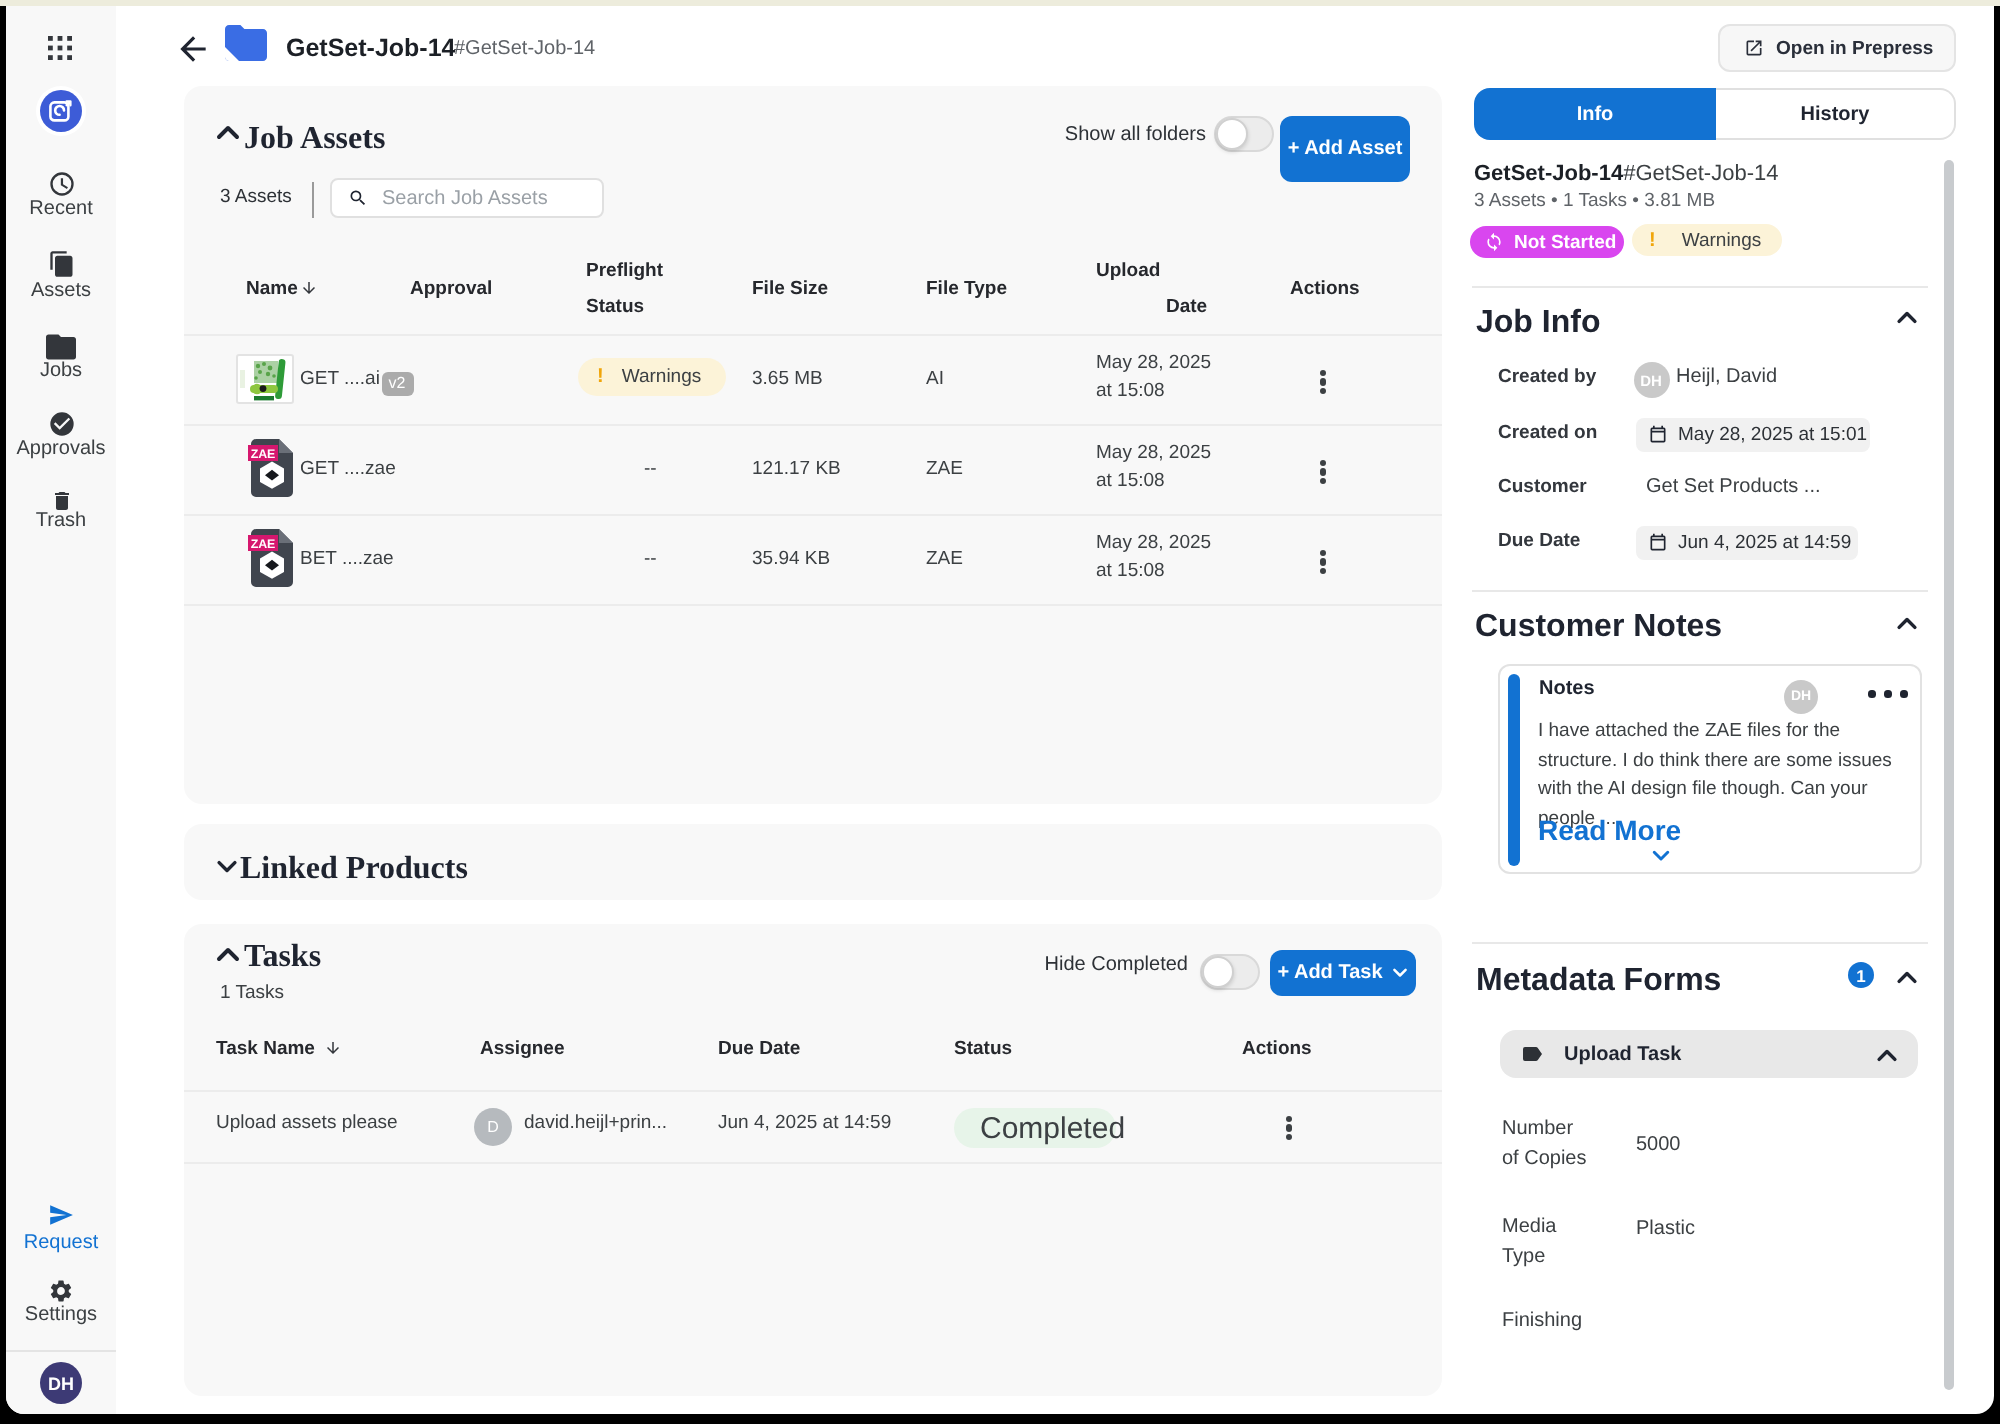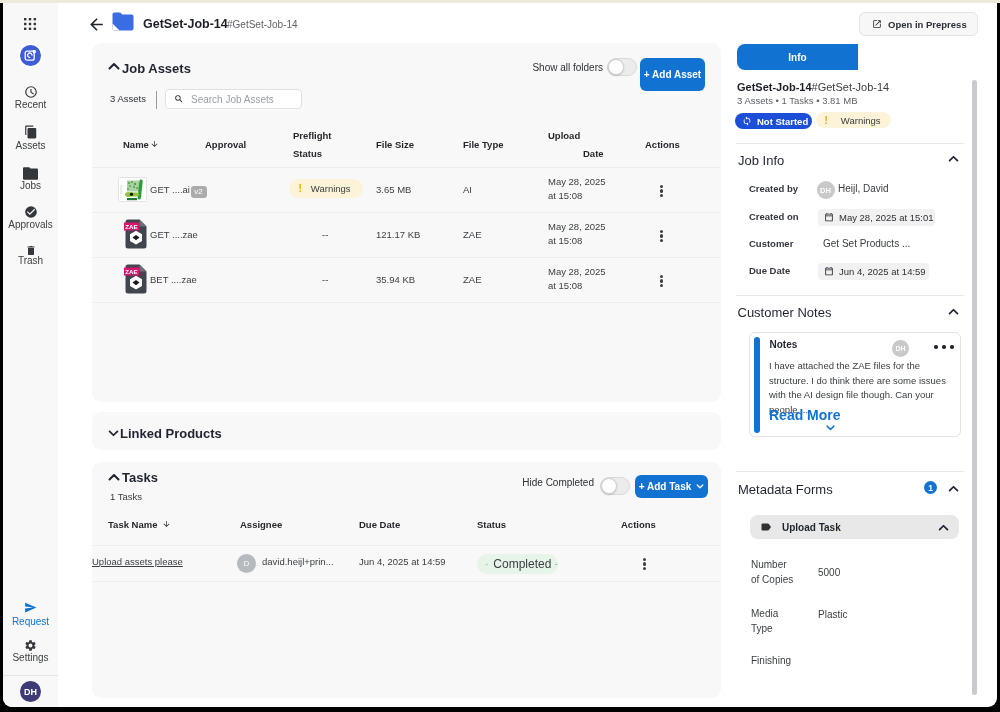--- a/index.html
+++ b/index.html
@@ -5,29 +5,29 @@
 * { margin:0; padding:0; box-sizing:border-box; }
 html,body { width:1000px; height:712px; background:#000; overflow:hidden; }
 body { font-family:"Liberation Sans", sans-serif; }
 span,div { white-space:nowrap; }
 #topstrip { position:absolute; left:0; top:0; width:1000px; height:3px; background:#edecdc; }
 #app { position:absolute; left:3px; top:3px; width:994px; height:704px; background:#fff; border-radius:0 0 9px 9px; overflow:hidden; }
 #sidebar { position:absolute; left:0; top:0; width:55px; height:704px; background:#f8f8f8; }
 .abs { position:absolute; }
 .sideitem { position:absolute; width:55px; text-align:center; color:#3c4043; font-size:10px; }
 .panel { position:absolute; left:89px; width:629px; background:#f8f8f8; border-radius:9px; }
-.ptitle { position:absolute; font-weight:bold; font-size:13px; color:#1f2430; }
+.ptitle { position:absolute; font-weight:bold; font-size:16px; color:#1f2430;font-family:Liberation Serif, serif; }
 .btn-blue { background:#1272d2; color:#fff; font-weight:bold; border-radius:6px; display:flex; align-items:center; justify-content:center; font-size:10px; }
 .toggle { position:absolute; width:30px; height:18px; border-radius:9px; background:#ececec; border:1px solid #d9d9d9; }
 .toggle .knob { position:absolute; left:0px; top:0px; width:16px; height:16px; border-radius:50%; background:#fff; border:1px solid #d0d0d0; box-shadow:0 1px 2px rgba(0,0,0,0.15); }
 .th { position:absolute; font-size:9.5px; font-weight:bold; color:#26282d; }
 .td { position:absolute; font-size:9.5px; color:#3c4043; }
 .sep { position:absolute; left:0; width:629px; height:1px; background:#ececec; }
 .kebab span { display:block; width:3.2px; height:3.2px; border-radius:50%; background:#3c4043; margin:1.6px auto; }
-.rsec-title { position:absolute; font-weight:normal; font-size:13px; color:#1f2430; }
+.rsec-title { position:absolute; font-weight:bold; font-size:16px; color:#1f2430; }
 .rlabel { position:absolute; font-size:9.5px; color:#33373d; font-weight:bold; }
 .rvalue { position:absolute; font-size:10px; color:#3c4043; }
 .rdivider { position:absolute; left:733px; width:228px; height:1px; background:#e8e8e8; }
 .datepill { position:absolute; background:#f1f1f1; border-radius:4px; display:flex; align-items:center; font-size:9.5px; color:#2d3136; padding-left:6px; }
 .chev { stroke:#1f2430; stroke-width:2; fill:none; stroke-linecap:round; stroke-linejoin:round; }
 </style>
 </head>
 <body>
 <div id="topstrip"></div>
 <div id="app">
@@ -240,50 +240,51 @@
       <div class="th" style="left:16px;top:57px;">Task Name</div>
       <svg class="abs" style="left:70px;top:57px" width="9" height="10" viewBox="0 0 24 24">
           <path fill="#33363b" d="M11 4v12.17l-5.59-5.59L4 12l8 8 8-8-1.41-1.41L13 16.17V4h-2z"></path>
         </svg>
       <div class="th" style="left:148px;top:57px;">Assignee</div>
       <div class="th" style="left:267px;top:57px;">Due Date</div>
       <div class="th" style="left:385px;top:57px;">Status</div>
       <div class="th" style="left:529px;top:57px;">Actions</div>
       <div class="sep" style="top:83px;"></div>
 
-      <div class="td" style="left:0;top:94px;text-decoration:underline;">Upload assets please</div>
+      <div class="td" style="left:16px;top:94px;">Upload assets please</div>
       <div class="abs" style="left:145px;top:92px;width:19px;height:19px;border-radius:50%;background:#b6babe;color:#fff;font-size:8px;display:flex;align-items:center;justify-content:center;">D</div>
       <div class="td" style="left:170px;top:94px;">david.heijl+prin...</div>
       <div class="td" style="left:267px;top:94px;">Jun 4, 2025 at 14:59</div>
       <div class="abs" style="left:385px;top:92px;width:81px;height:20px;background:#e7f4e9;border-radius:10px;display:flex;align-items:center;">
         <svg style="margin-left:8px" width="9" height="9" viewBox="0 0 24 24">
             <path fill="#2c9a47" d="M9 16.17 4.83 12l-1.42 1.41L9 19 21 7l-1.41-1.41z"></path>
           </svg>
-        <span style="margin-left:5px;font-size:12px;color:#3c4043;">Completed</span>
+        <span style="margin-left:5px;font-size:15px;color:#3c4043;">Completed</span>
         <svg style="margin-left:4px" width="7" height="5" viewBox="0 0 12 8">
             <polyline points="1.5,1.5 6,6 10.5,1.5" stroke="#3c4043" stroke-width="2" fill="none" stroke-linecap="round" stroke-linejoin="round"></polyline>
           </svg>
       </div>
       <div class="kebab abs" style="left:551px;top:94px;">
           <span></span>
           <span></span>
           <span></span>
         </div>
       <div class="sep" style="top:119px;"></div>
     </div>
   </div>
   <div id="right">
 
     <div class="abs" style="left:734px;top:41px;width:241px;height:26px;">
       <div class="abs" style="left:0;top:0;width:121px;height:26px;background:#1272d2;border-radius:8px 0 0 8px;color:#fff;font-weight:bold;font-size:10px;display:flex;align-items:center;justify-content:center;">Info</div>
+      <div class="abs" style="left:121px;top:0;width:120px;height:26px;background:#fff;border:1px solid #e0e0e0;border-left:none;border-radius:0 8px 8px 0;color:#1f2430;font-weight:bold;font-size:10px;display:flex;align-items:center;justify-content:center;">History</div>
     </div>
     <div class="abs" style="left:734px;top:78px;font-size:11px;"><span style="font-weight:bold;color:#1c2026;">GetSet-Job-14</span><span style="color:#3c4043;">#GetSet-Job-14</span></div>
     <div class="abs" style="left:734px;top:92px;font-size:9.5px;color:#5f6368;">3 Assets • 1 Tasks • 3.81 MB</div>
 
-    <div class="abs" style="left:732px;top:110px;width:77px;height:16px;background:#1d4ed8;border-radius:8px;display:flex;align-items:center;">
+    <div class="abs" style="left:732px;top:110px;width:77px;height:16px;background:#d946ef;border-radius:8px;display:flex;align-items:center;">
       <svg style="margin-left:7px" width="10" height="10" viewBox="0 0 24 24">
           <path fill="#fff" d="M12 4V1L8 5l4 4V6a6 6 0 0 1 6 6c0 1 -.25 1.97-.7 2.8l1.46 1.46A7.93 7.93 0 0 0 20 12a8 8 0 0 0-8-8zm0 14a6 6 0 0 1-6-6c0-1 .25-1.97.7-2.8L5.24 7.74A7.93 7.93 0 0 0 4 12a8 8 0 0 0 8 8v3l4-4-4-4v3z"></path>
         </svg>
       <span style="margin-left:5px;color:#fff;font-size:9.5px;font-weight:bold;">Not Started</span>
     </div>
     <div class="abs" style="left:812.5px;top:109px;width:75px;height:16px;background:#fcf3d8;border-radius:8px;display:flex;align-items:center;">
       <span style="margin-left:9px;color:#f0a50a;font-weight:bold;font-size:10px;">!</span>
       <span style="margin-left:13px;font-size:9.5px;color:#3c4043;">Warnings</span>
     </div>
     <div class="rdivider" style="top:140px;"></div>

